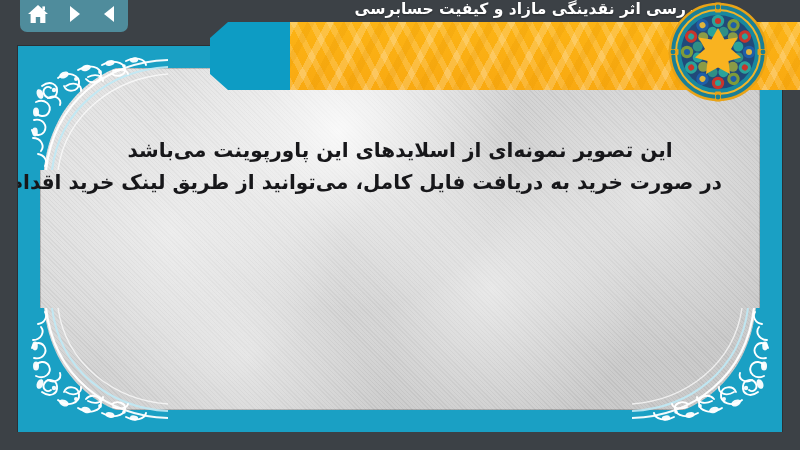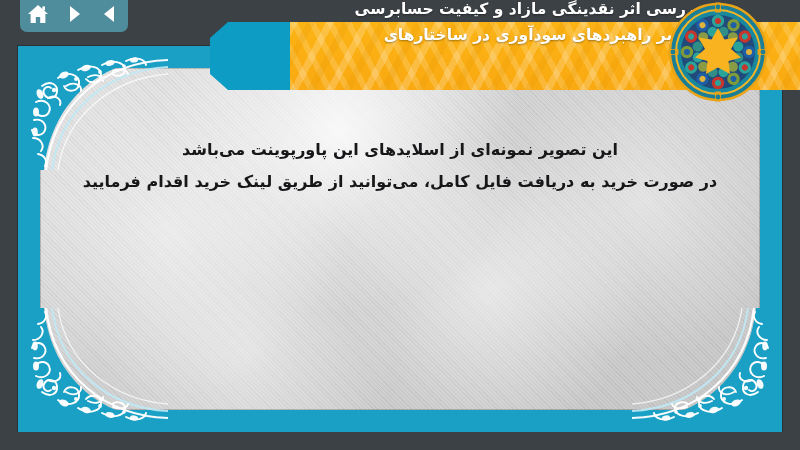--- a/index.html
+++ b/index.html
@@ -157,21 +157,21 @@
 
   
   #body-text {
     position: absolute;
     left: 60px;
     right: 60px;
     top: 88px;
     text-align: center;
     direction: rtl;
     color: #17171a;
-    font-size: 16px;
+    font-size: 20px;
     line-height: 32px;
     font-weight: 600;
     z-index: 20;
   }
   #body-text p {
     margin: 0;
     white-space: nowrap;
   }
 
   
@@ -319,21 +319,20 @@
     <div id="title-connector">
       <svg viewBox="0 0 80 68" xmlns="http://www.w3.org/2000/svg" preserveAspectRatio="none">
         <path d="M80,0 L80,68 L18,68 L0,52 L0,16 L18,0 Z" fill="#0d9cc4"></path>
       </svg>
     </div>
 
     <div id="title-banner"></div>
 
     <div id="title-text">
       <span class="tline">بررسی اثر نقدینگی مازاد و کیفیت حسابرسی</span>
-      <span class="tline">بر راهبردهای سودآوری در ساختارهای</span>
     </div>
 
     <div id="medallion">
       <svg viewBox="0 0 100 100" xmlns="http://www.w3.org/2000/svg">
         <circle cx="50" cy="50" r="48" fill="#1a7f96"></circle>
         <circle cx="50" cy="50" r="48" fill="none" stroke="#e8a317" stroke-width="2.5"></circle>
         <circle cx="50" cy="50" r="42" fill="#18889f"></circle>
         <circle cx="50" cy="50" r="42" fill="none" stroke="#f0b429" stroke-width="2"></circle>
         <circle cx="50" cy="50" r="37" fill="#214a7a"></circle>
 

